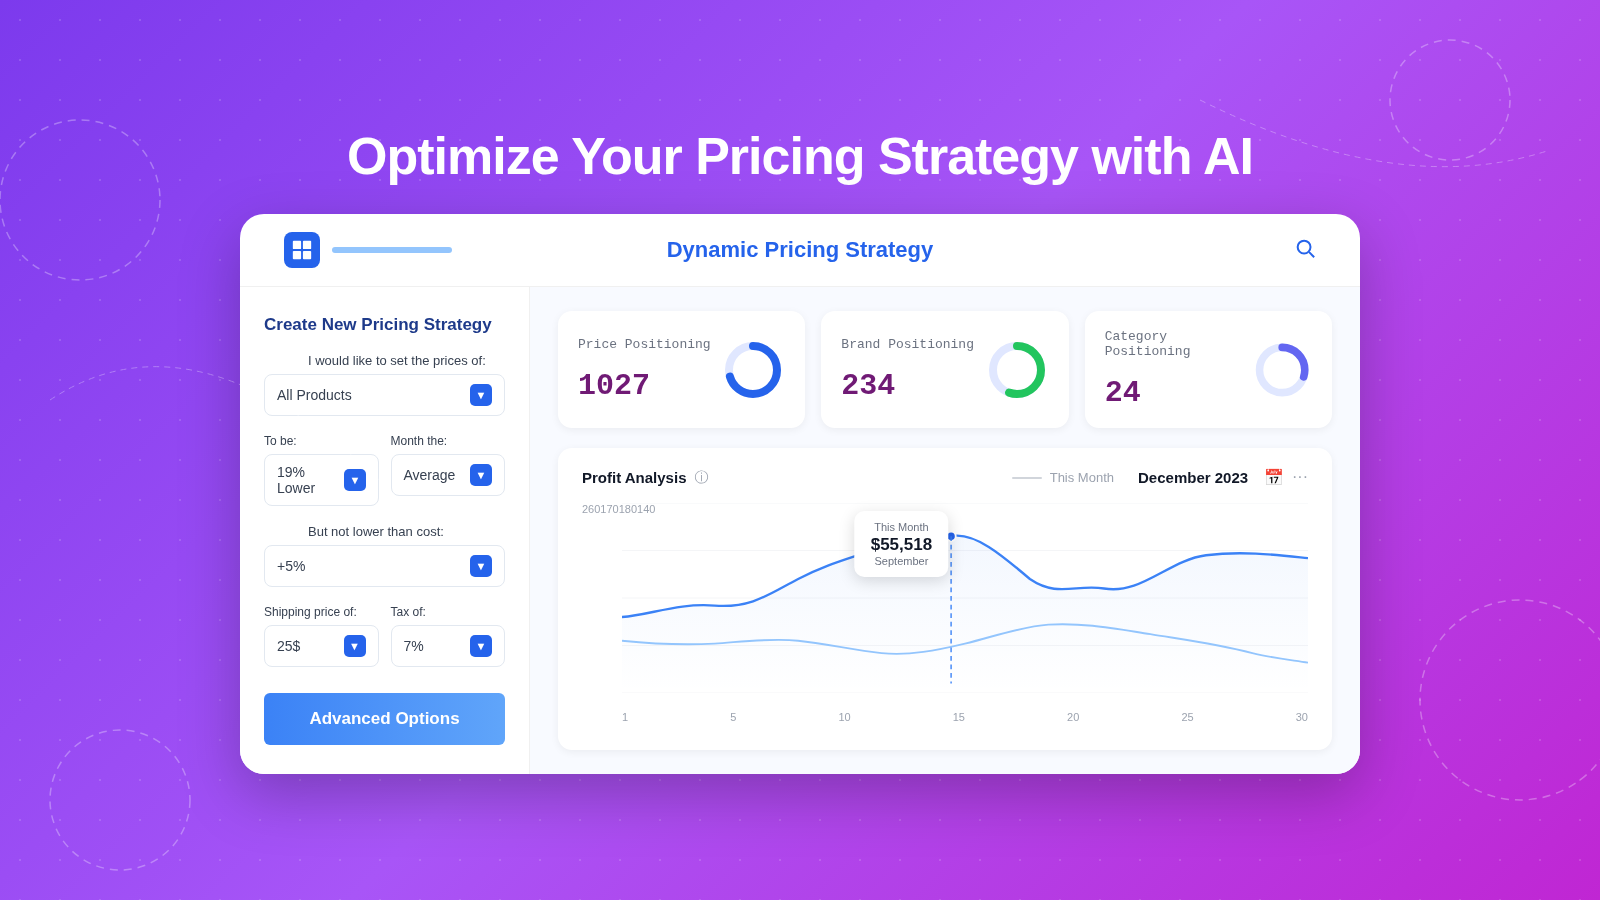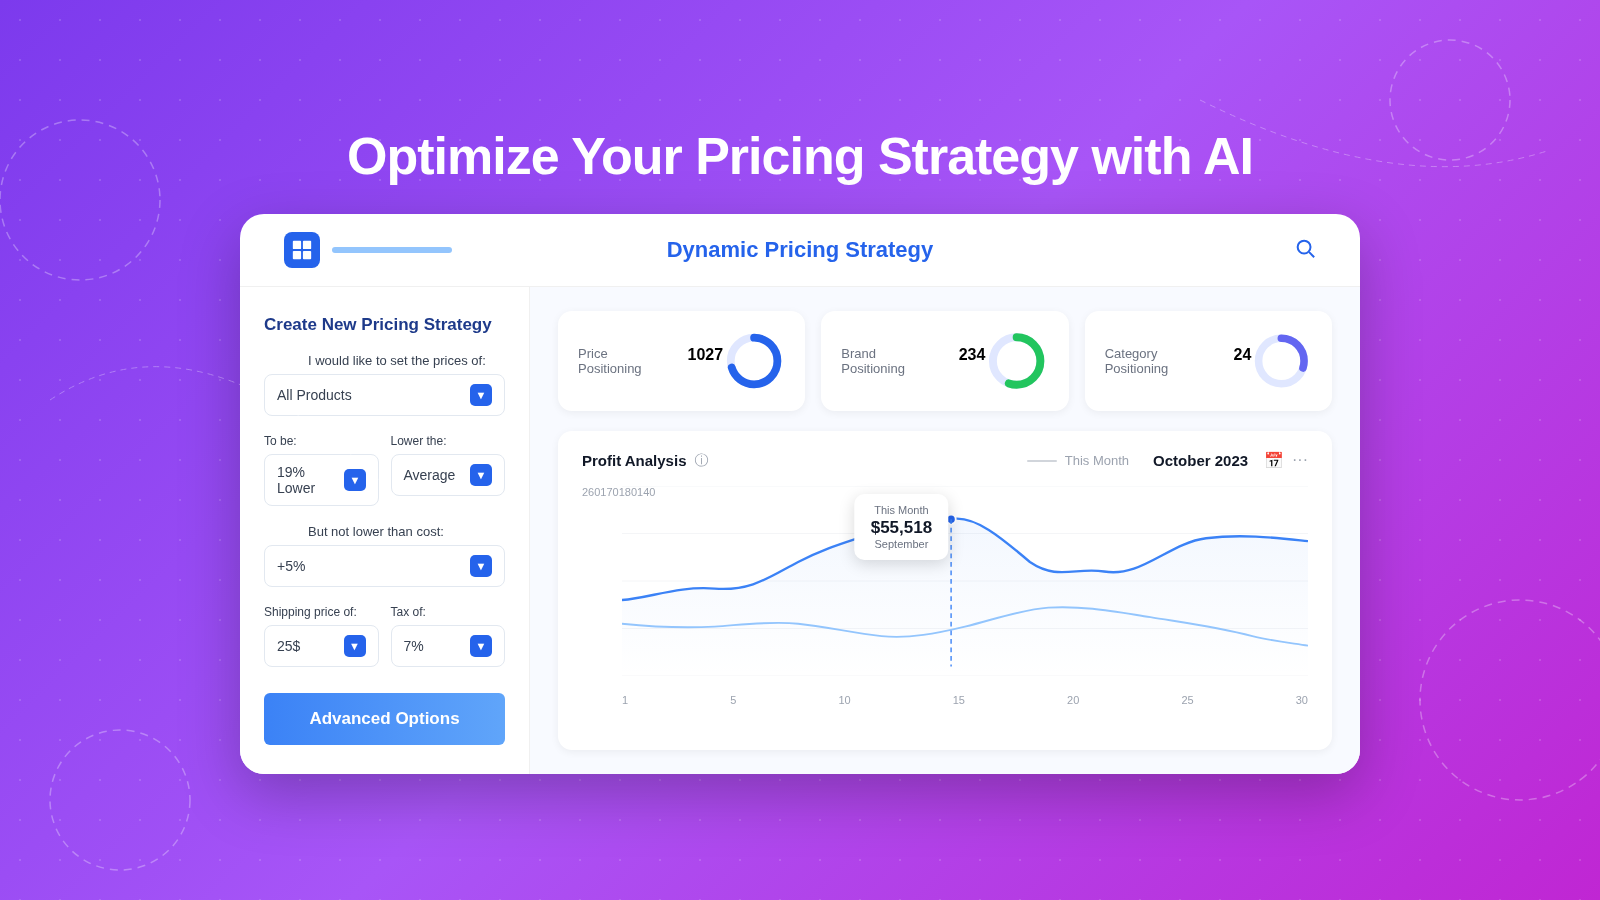--- a/index.html
+++ b/index.html
@@ -218,33 +218,35 @@
       border-radius: 14px;
       padding: 18px 20px;
       display: flex;
       align-items: center;
       justify-content: space-between;
       box-shadow: 0 2px 8px rgba(0,0,0,0.06);
     }
 
     .kpi-info {
       display: flex;
+      flex-direction: column;
       gap: 17px;
+      font-family: Liberation Mono, monospace;
     }
 
     .kpi-label {
       font-size: 13px;
       color: #6b7280;
       font-weight: 500;
     }
 
     .kpi-value {
-      font-size: 16px;
+      font-size: 30px;
       font-weight: 800;
-      color: #000000;
+      color: #701a75;
     }
 
     .donut-chart {
       width: 64px;
       height: 64px;
     }
 
     
     .chart-section {
       background: #fff;
@@ -426,21 +428,21 @@
 
         <div class="form-row">
           <div class="form-col">
             <div class="form-col-label">To be:</div>
             <div class="select-field">
               <span>19% Lower</span>
               <span class="select-arrow">▼</span>
             </div>
           </div>
           <div class="form-col">
-            <div class="form-col-label">Lower the:</div>
+            <div class="form-col-label">Month the:</div>
             <div class="select-field">
               <span>Average</span>
               <span class="select-arrow">▼</span>
             </div>
           </div>
         </div>
 
         <div>
           <div class="form-label">But not lower than cost:</div>
           <div class="select-field">
@@ -508,21 +510,21 @@
         </div>
 
         <div class="chart-section">
           <div class="chart-header">
             <span class="chart-title">Profit Analysis</span>
             <span class="chart-info-icon">ⓘ</span>
             <div class="chart-legend">
               <div class="legend-line"></div>
               <span>This Month</span>
             </div>
-            <span class="chart-date">October 2023</span>
+            <span class="chart-date">December 2023</span>
             <div class="chart-icons">
               <span>📅</span>
               <span>···</span>
             </div>
           </div>
 
           <div class="chart-area">
 
             <div class="y-labels">
               <span>260</span>

